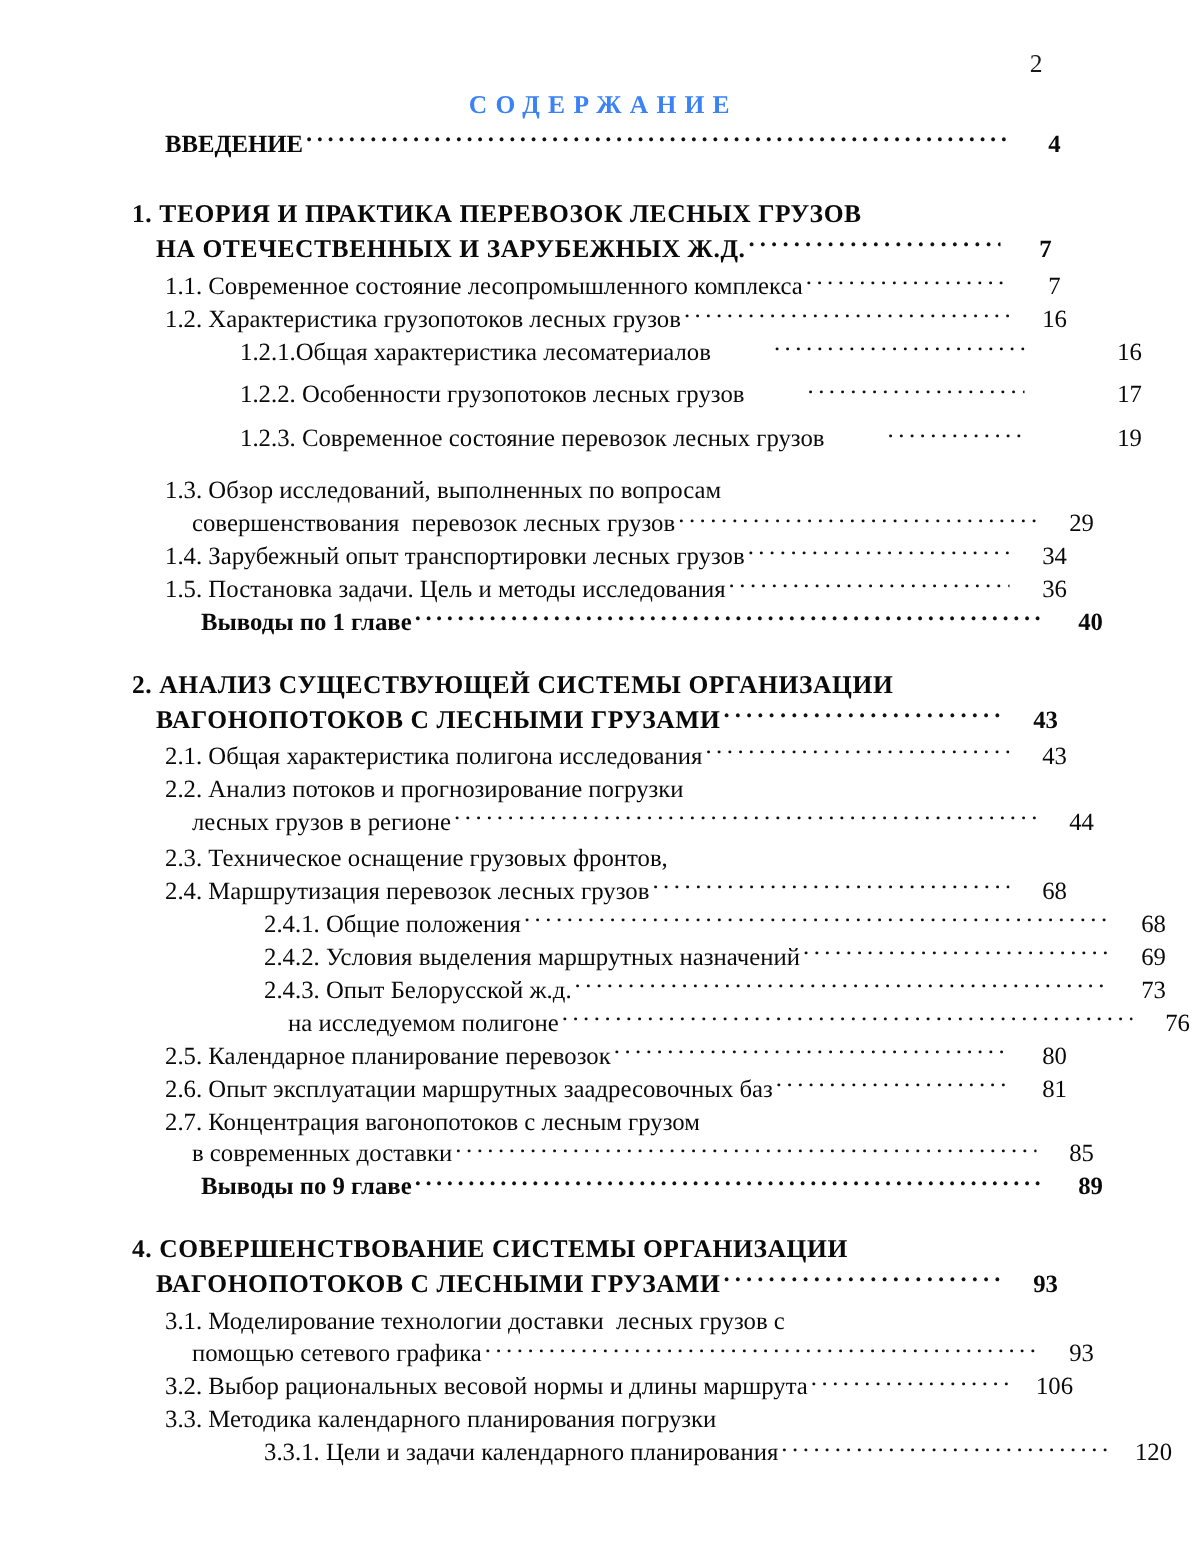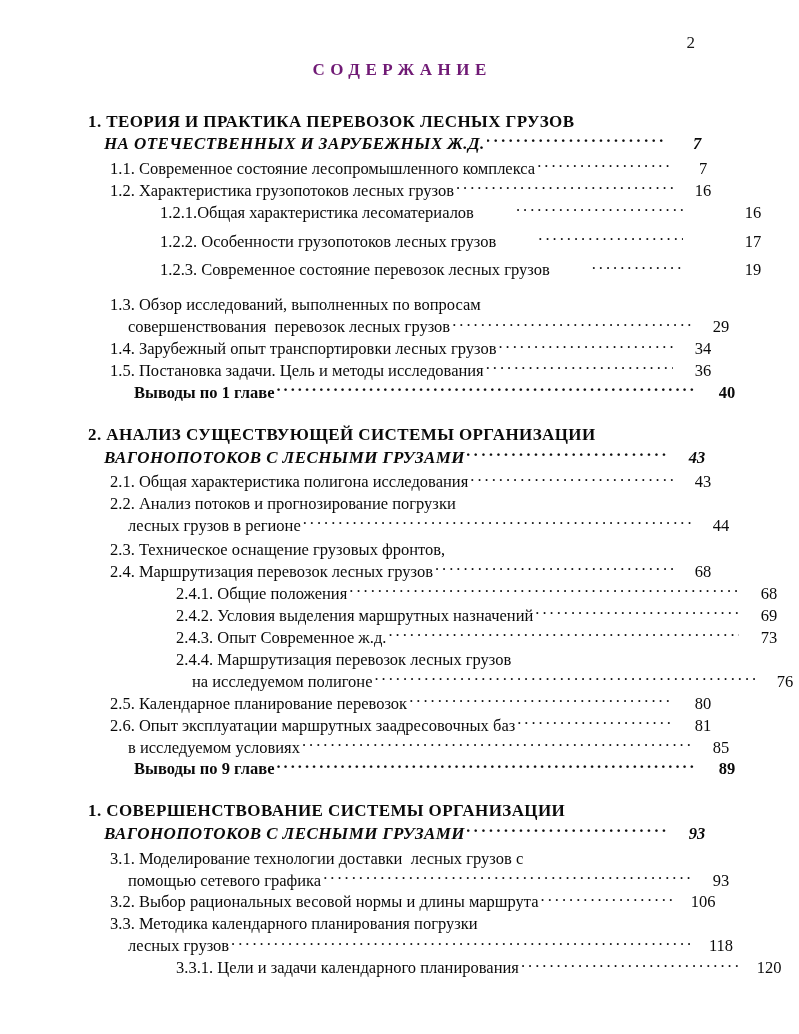--- a/index.html
+++ b/index.html
@@ -35,21 +35,21 @@
   .toc-title {
     position: absolute;
     top: 60px;
     left: 0;
     width: 799px;
     text-align: center;
     font-size: 17px;
     font-weight: bold;
     letter-spacing: 5.5px;
     text-indent: 5.5px;
-    color: #701a75;
+    color: #3b82f6;
   }
 
   
   .toc {
     position: absolute;
     top: 84px;
     left: 88px;
     width: 620px;
   }
 
@@ -96,21 +96,21 @@
   }
   .chapter .pg { font-weight: bold; }
   .chapter .leader::before { font-weight: bold; letter-spacing: 3.4px; }
 
   .bold .txt { font-weight: bold; }
   .bold .pg { font-weight: bold; }
   .bold .leader::before { font-weight: bold; }
 
   
   .ind-0  { padding-left: 0px; }
-  .ind-a  { padding-left: 16px; font-style: italic; }   
+  .ind-a  { padding-left: 16px; }   
   .ind-1  { padding-left: 22px; }   
   .ind-1w { padding-left: 40px; }   
   .ind-2  { padding-left: 72px; gap: 40px; }   
   .ind-2b { padding-left: 88px; }   
   .ind-3  { padding-left: 104px; }  
   .ind-sum{ padding-left: 46px; }   
 
   .sp-xs { height: 2px; }
   .sp-s  { height: 7px; }
   .sp-m  { height: 13px; }
@@ -122,20 +122,25 @@
 <body>
 
 <div class="page">
 
   <div class="folio">2</div>
 
   <div class="toc-title">СОДЕРЖАНИЕ</div>
 
   <div class="toc">
 
+    <div class="row bold ind-1">
+      <span class="txt">ВВЕДЕНИЕ</span>
+      <span class="leader"></span>
+      <span class="pg">4</span>
+    </div>
 
     <div class="sp-xl"></div>
 
     <div class="row chapter no-leader ind-0">
       <span class="txt">1. ТЕОРИЯ И ПРАКТИКА ПЕРЕВОЗОК ЛЕСНЫХ ГРУЗОВ</span>
       <span class="leader"></span>
       <span class="pg"></span>
     </div>
     <div class="row chapter ind-a">
       <span class="txt">НА ОТЕЧЕСТВЕННЫХ И ЗАРУБЕЖНЫХ Ж.Д.</span>
@@ -252,59 +257,59 @@
       <span class="txt">2.4.1. Общие положения</span>
       <span class="leader"></span>
       <span class="pg">68</span>
     </div>
     <div class="row ind-2b">
       <span class="txt">2.4.2. Условия выделения маршрутных назначений</span>
       <span class="leader"></span>
       <span class="pg">69</span>
     </div>
     <div class="row ind-2b">
-      <span class="txt">2.4.3. Опыт Современное ж.д.</span>
+      <span class="txt">2.4.3. Опыт Белорусской ж.д.</span>
       <span class="leader"></span>
       <span class="pg">73</span>
-    </div>
-    <div class="row no-leader ind-2b">
-      <span class="txt">2.4.4. Маршрутизация перевозок лесных грузов</span>
-      <span class="leader"></span>
-      <span class="pg"></span>
     </div>
     <div class="row ind-3">
       <span class="txt">на исследуемом полигоне</span>
       <span class="leader"></span>
       <span class="pg">76</span>
     </div>
     <div class="row ind-1">
       <span class="txt">2.5. Календарное планирование перевозок</span>
       <span class="leader"></span>
       <span class="pg">80</span>
     </div>
     <div class="row ind-1">
       <span class="txt">2.6. Опыт эксплуатации маршрутных заадресовочных баз</span>
       <span class="leader"></span>
       <span class="pg">81</span>
     </div>
+    <div class="row no-leader ind-1">
+      <span class="txt">2.7. Концентрация вагонопотоков с лесным грузом</span>
+      <span class="leader"></span>
+      <span class="pg"></span>
+    </div>
     <div class="row ind-1w">
-      <span class="txt">в исследуемом условиях</span>
+      <span class="txt">в современных доставки</span>
       <span class="leader"></span>
       <span class="pg">85</span>
     </div>
     <div class="row bold ind-sum">
       <span class="txt">Выводы по 9 главе</span>
       <span class="leader"></span>
       <span class="pg">89</span>
     </div>
 
     <div class="sp-l"></div>
 
     <div class="row chapter no-leader ind-0">
-      <span class="txt">1. СОВЕРШЕНСТВОВАНИЕ СИСТЕМЫ ОРГАНИЗАЦИИ</span>
+      <span class="txt">4. СОВЕРШЕНСТВОВАНИЕ СИСТЕМЫ ОРГАНИЗАЦИИ</span>
       <span class="leader"></span>
       <span class="pg"></span>
     </div>
     <div class="row chapter ind-a">
       <span class="txt">ВАГОНОПОТОКОВ С ЛЕСНЫМИ ГРУЗАМИ</span>
       <span class="leader"></span>
       <span class="pg">93</span>
     </div>
 
     <div class="sp-xs"></div>
@@ -322,25 +327,20 @@
     <div class="row ind-1">
       <span class="txt">3.2. Выбор рациональных весовой нормы и длины маршрута</span>
       <span class="leader"></span>
       <span class="pg">106</span>
     </div>
     <div class="row no-leader ind-1">
       <span class="txt">3.3. Методика календарного планирования погрузки</span>
       <span class="leader"></span>
       <span class="pg"></span>
     </div>
-    <div class="row ind-1w">
-      <span class="txt">лесных грузов</span>
-      <span class="leader"></span>
-      <span class="pg">118</span>
-    </div>
     <div class="row ind-2b">
       <span class="txt">3.3.1. Цели и задачи календарного планирования</span>
       <span class="leader"></span>
       <span class="pg">120</span>
     </div>
 
   </div>
 </div>
 
 </body></html>

